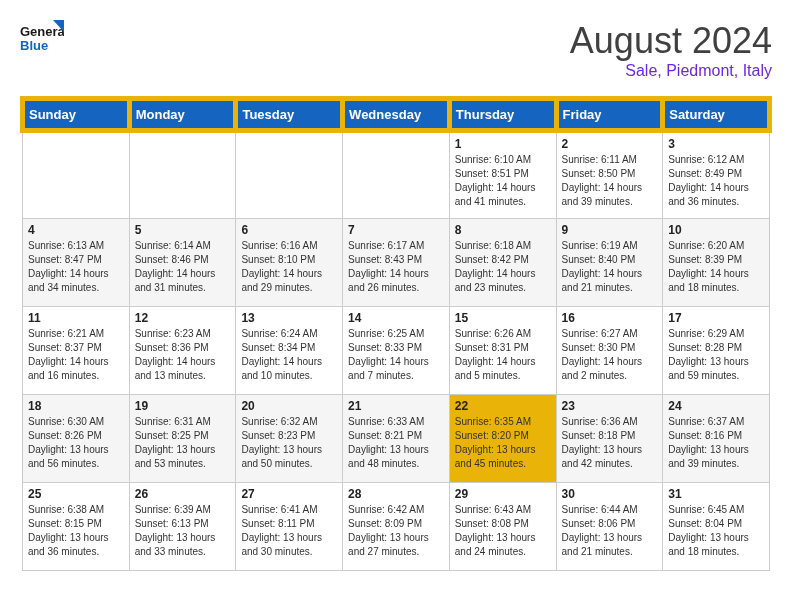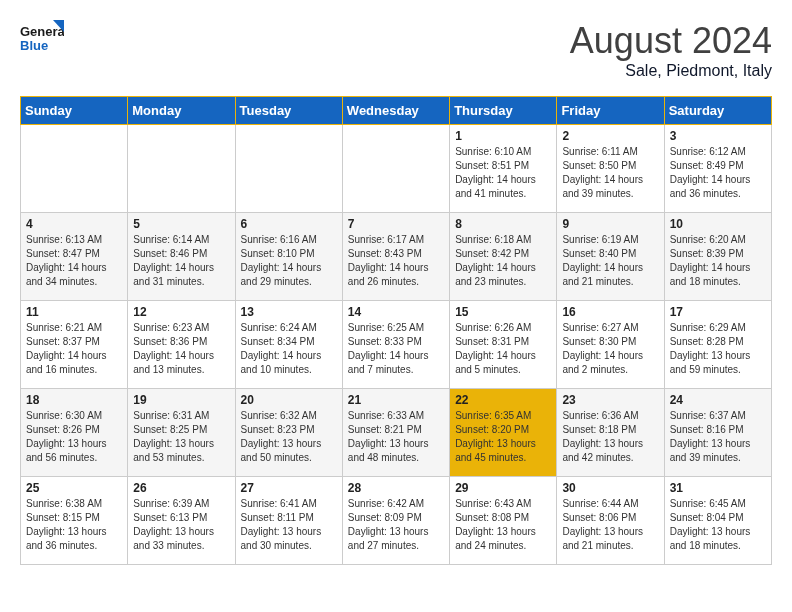--- a/index.html
+++ b/index.html
@@ -24,35 +24,35 @@
     .title-block {
       text-align: right;
     }
     .calendar-title {
       font-size: 36px;
       font-weight: normal;
       color: #404040;
     }
     .calendar-subtitle {
       font-size: 16px;
-      color: #0f172a;
+      color: #6d28d9;
     }
     table {
       width: 100%;
       border-collapse: collapse;
       table-layout: fixed;
     }
     th {
       background-color: #1565c0;
       color: #fff;
       padding: 6px 4px;
       text-align: left;
       font-size: 13px;
       font-weight: bold;
-      border: 1px solid #eab308;
+      border: 5px solid #eab308;
     }
     td {
       vertical-align: top;
       border: 1px solid #ccc;
       padding: 4px 5px;
       font-size: 10.5px;
       color: #222;
       height: 88px;
       background: #fff;
     }

